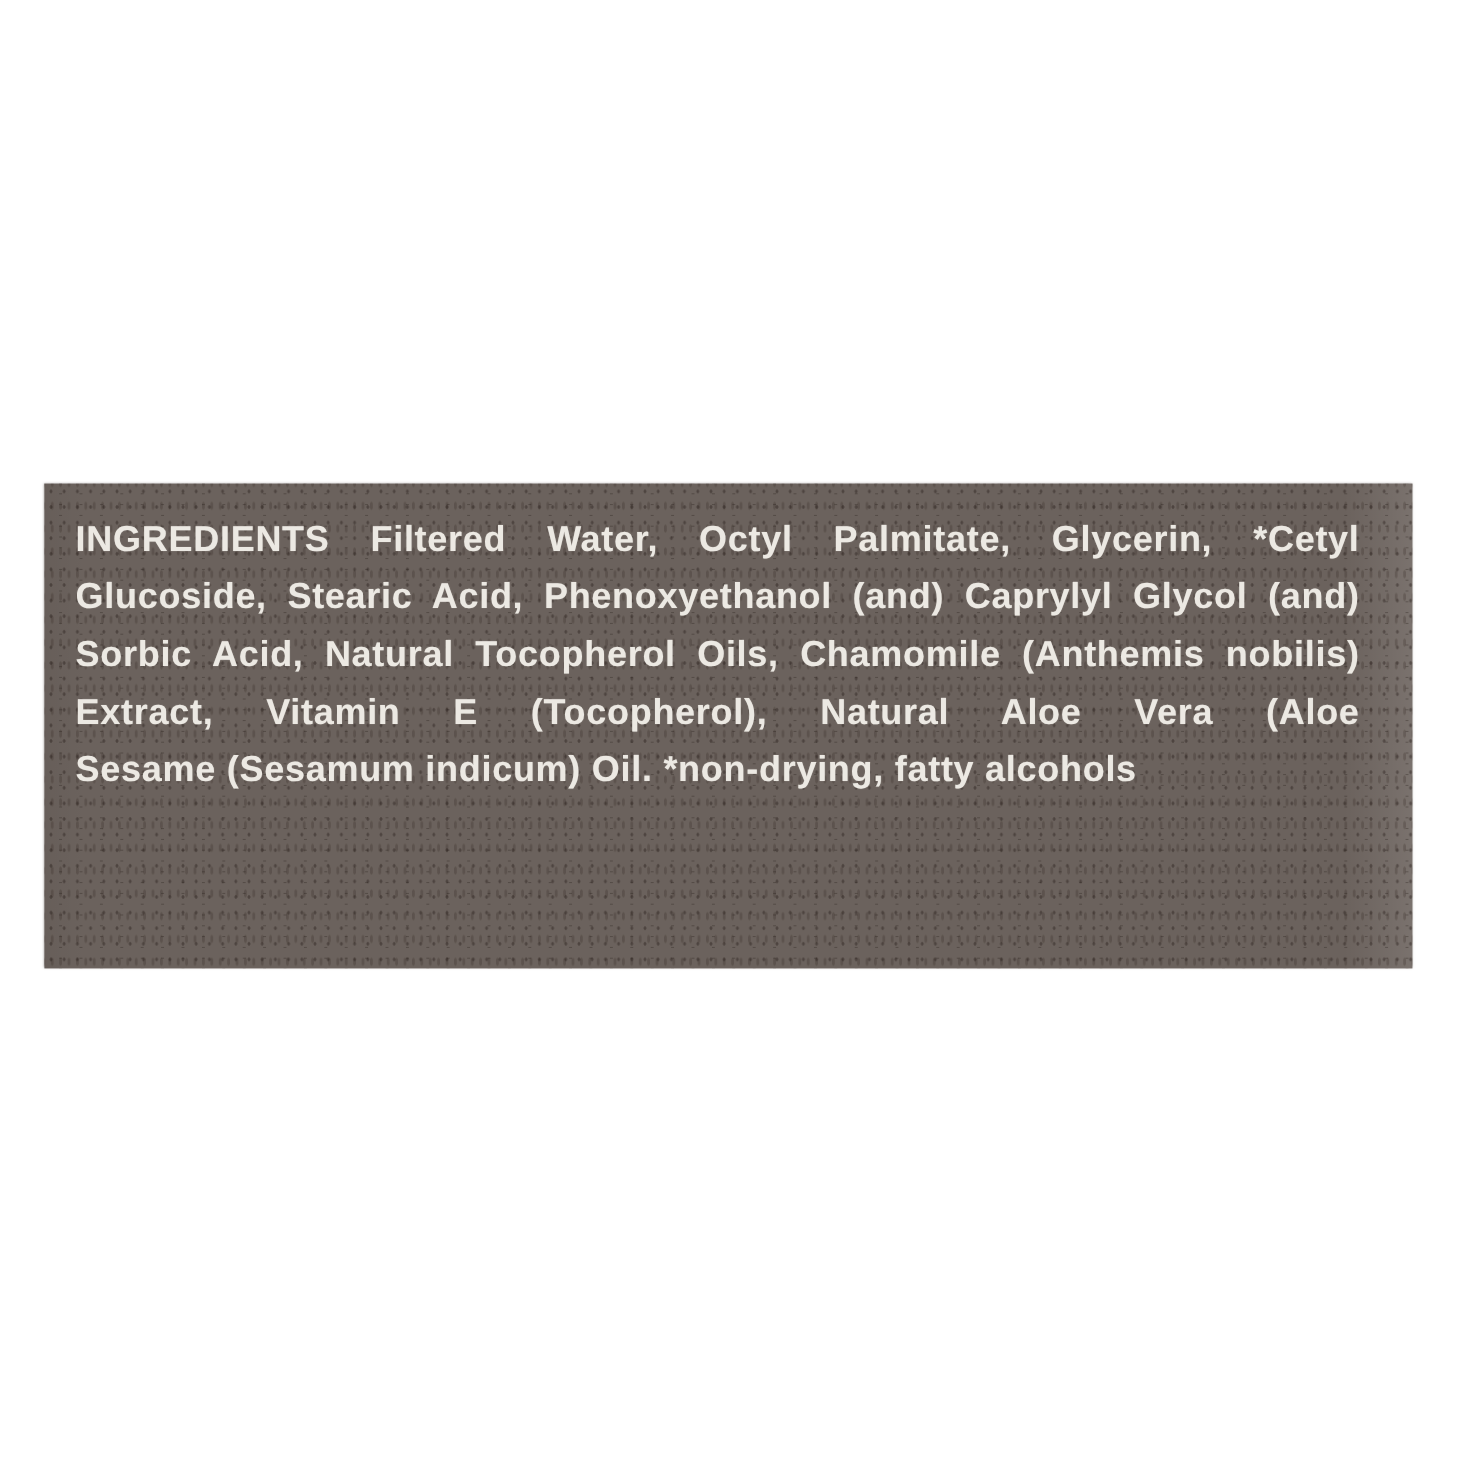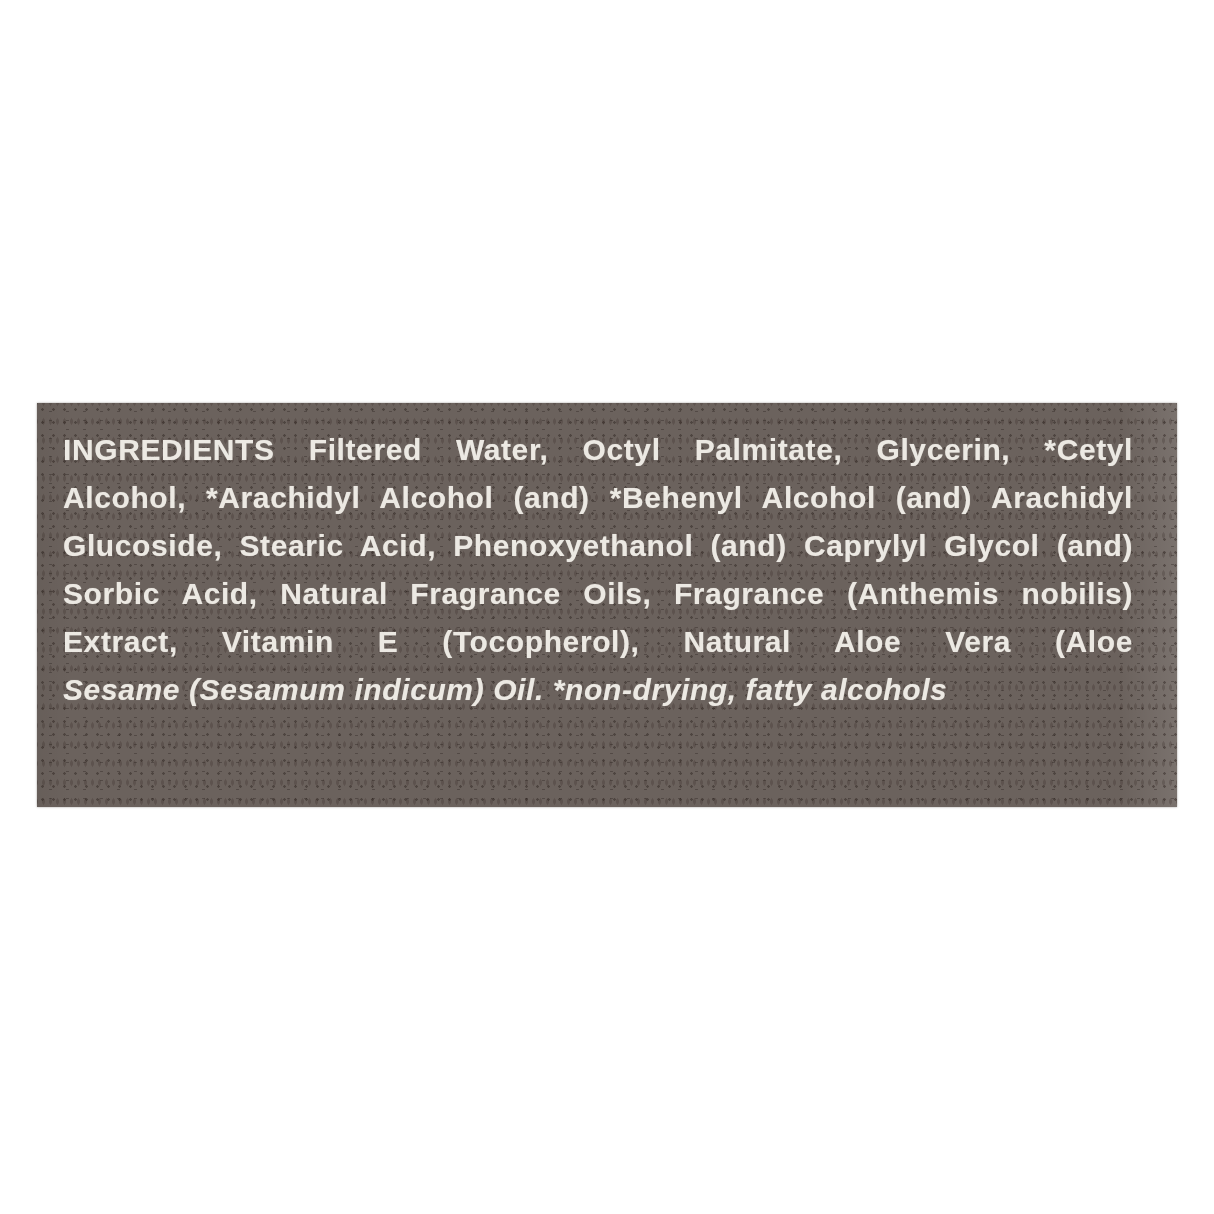--- a/index.html
+++ b/index.html
@@ -41,28 +41,26 @@
     font-weight: bold;
     letter-spacing: 0.6px;
     white-space: normal;
     text-align: justify;
     text-align-last: justify;
     text-shadow: 0 0 1px rgba(236, 233, 227, 0.45);
   }
   .line.last {
     text-align: left;
     text-align-last: left;
-    font-style: italic;
   }
 </style>
 </head>
 <body>
 
 <div class="page">
   <div class="label-panel">
     <div class="line">INGREDIENTS Filtered Water, Octyl Palmitate, Glycerin, *Cetyl</div>
-    <div class="line">Alcohol, *Arachidyl Alcohol (and) *Behenyl Alcohol (and) Arachidyl</div>
     <div class="line">Glucoside, Stearic Acid, Phenoxyethanol (and) Caprylyl Glycol (and)</div>
-    <div class="line">Sorbic Acid, Natural Fragrance Oils, Fragrance (Anthemis nobilis)</div>
+    <div class="line">Sorbic Acid, Natural Tocopherol Oils, Chamomile (Anthemis nobilis)</div>
     <div class="line">Extract, Vitamin E (Tocopherol), Natural Aloe Vera (Aloe</div>
     <div class="line last">Sesame (Sesamum indicum) Oil. *non-drying, fatty alcohols</div>
   </div>
 </div>
 
 </body></html>

